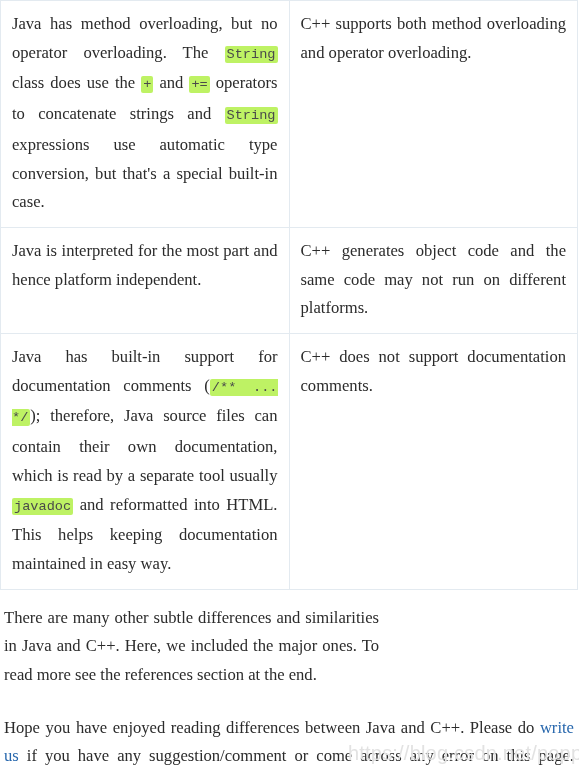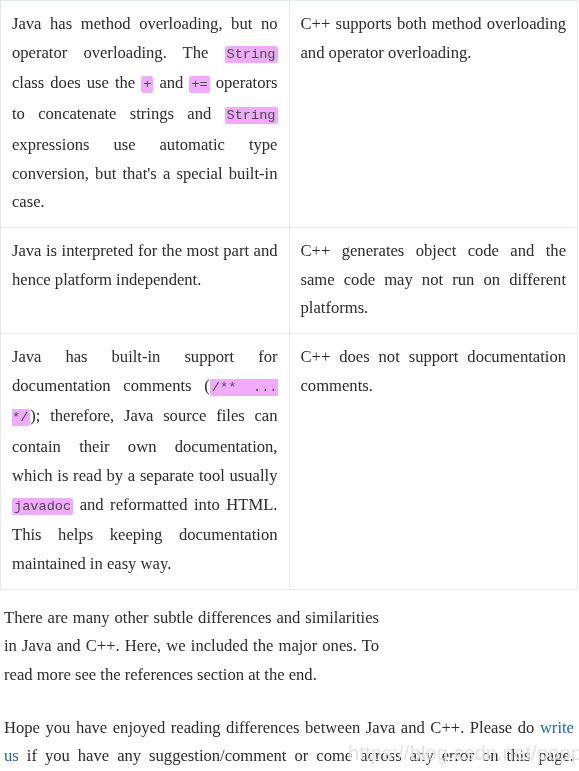--- a/index.html
+++ b/index.html
@@ -43,21 +43,21 @@
     hyphens: none;
   }
   table.cmp td p {
     margin: 0;
   }
 
   
   code, .code {
     font-family: "Liberation Mono", "DejaVu Sans Mono", monospace;
     font-size: 13.6px;
-    background: #f0abfc;
+    background: #bef264;
     color: #4a4a4a;
     padding: 1px 2px;
     border-radius: 2px;
     white-space: normal;
   }
 
   
   .para {
     text-align: justify;
     text-justify: inter-word;

